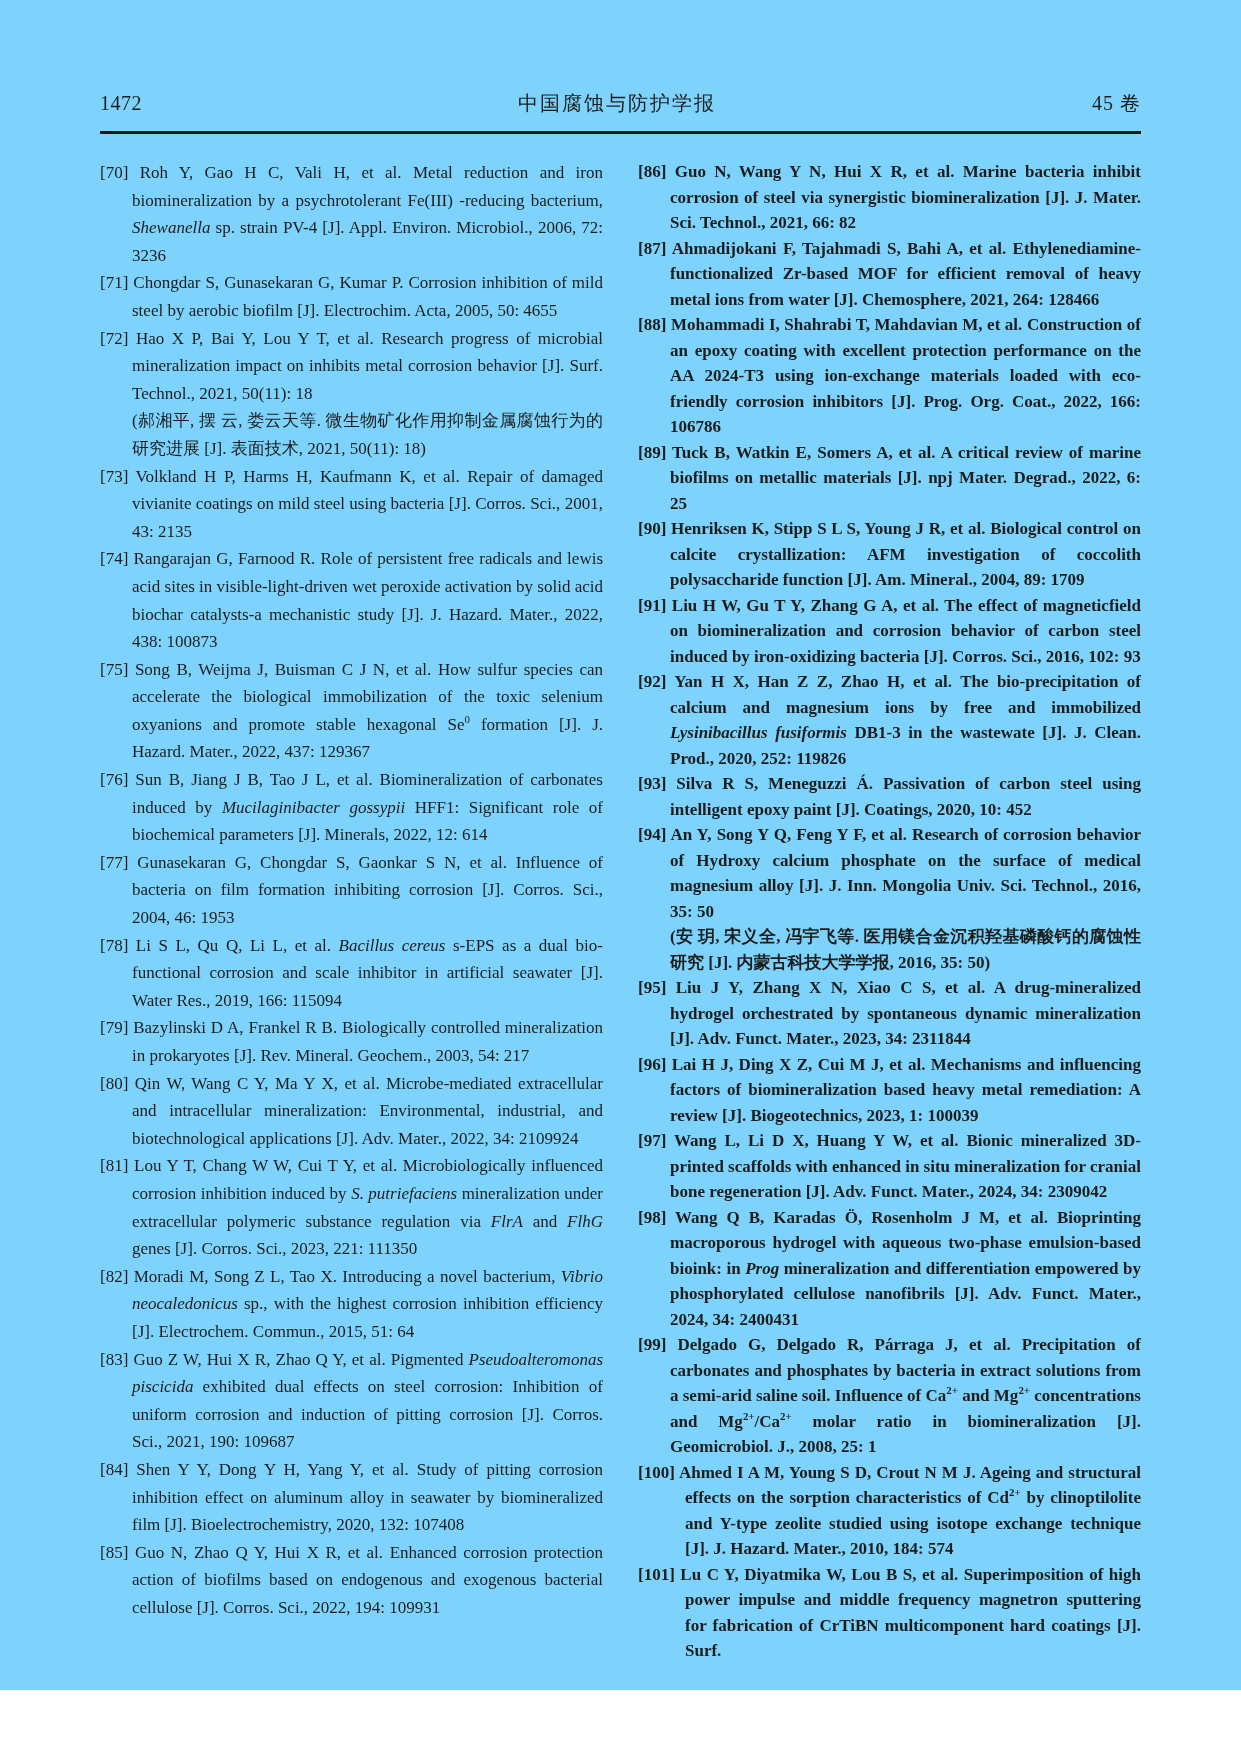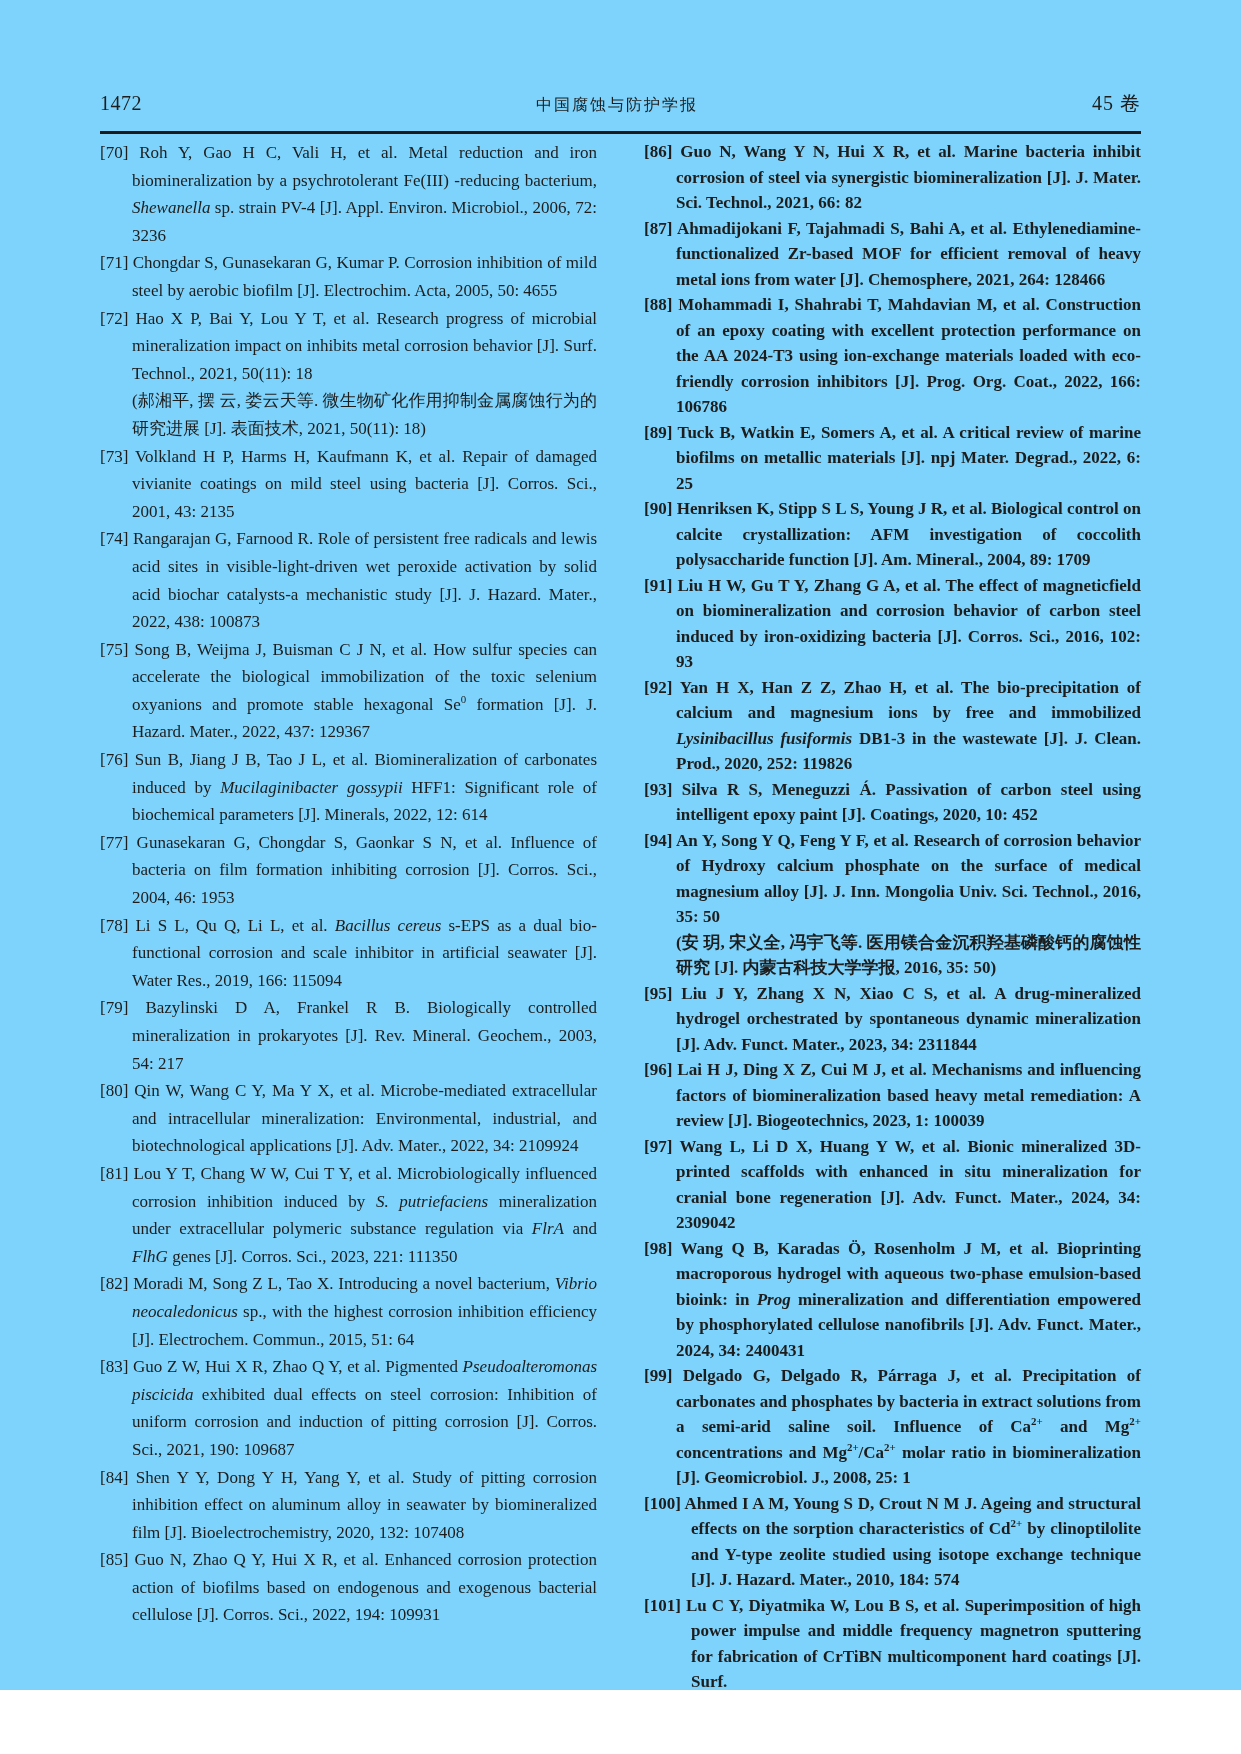--- a/index.html
+++ b/index.html
@@ -9,28 +9,28 @@
     color:#1d1d1d;
     -webkit-font-smoothing:antialiased;
   }
   .page{position:relative;width:1241px;height:1690px;overflow:hidden;background:#7dd3fc;}
   .page-header{
     position:absolute;left:100px;top:90px;width:1041px;
     display:flex;justify-content:space-between;align-items:baseline;
     font-size:20px;
   }
   .page-num{letter-spacing:0.5px;}
-  .journal-title{font-size:16px;letter-spacing:2px;}
+  .journal-title{font-size:20px;letter-spacing:2px;}
   .volume{letter-spacing:1px;}
   .header-rule{
     position:absolute;left:100px;top:131px;width:1041px;height:3px;background:#1a1a1a;
   }
   .columns{
-    position:absolute;left:100px;top:139px;width:1041px;
-    display:flex;gap:47px;
+    position:absolute;left:100px;top:159px;width:1041px;
+    display:flex;gap:35px;
   }
   .col{width:503px;font-size:17px;text-align:justify;}
   .col-left{line-height:27.6px;}
   .col-right{line-height:25.5px;font-weight:bold;}
   .ref{padding-left:32px;text-indent:-32px;}
   .ref.wide{padding-left:47px;text-indent:-47px;}
   .ref i{font-style:italic;}
   .ref sup{font-size:64%;line-height:0;vertical-align:super;}
   .ref-label{white-space:nowrap;}
 </style>

